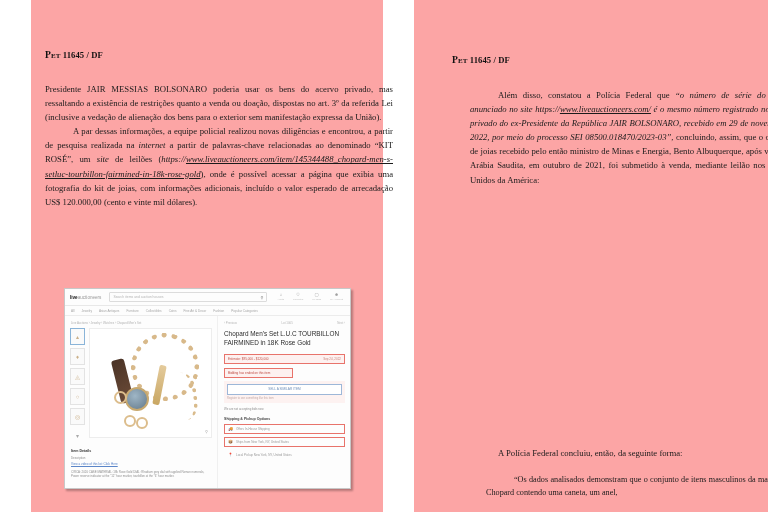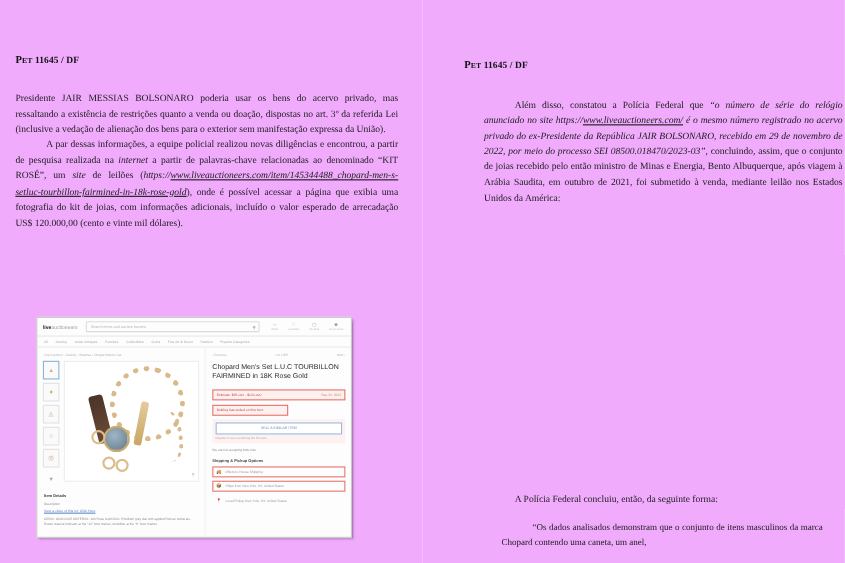--- a/index.html
+++ b/index.html
@@ -17,22 +17,23 @@
   .spread {
     position: relative;
     width: 768px;
     height: 512px;
     display: flex;
   }
   .page {
     position: relative;
     width: 384px;
     height: 512px;
-    background: #f0abfc;
+    background: #fca5a5;
     box-sizing: border-box;
+    margin-left: 31px;
   }
   .page-left  { padding: 0 22px 0 14px; }
   .page-right { padding: 0 20px 0 38px; }
 
   .running-head {
     font-size: 8.6px;
     font-weight: bold;
     letter-spacing: 0.1px;
     color: #111;
     margin: 0;

